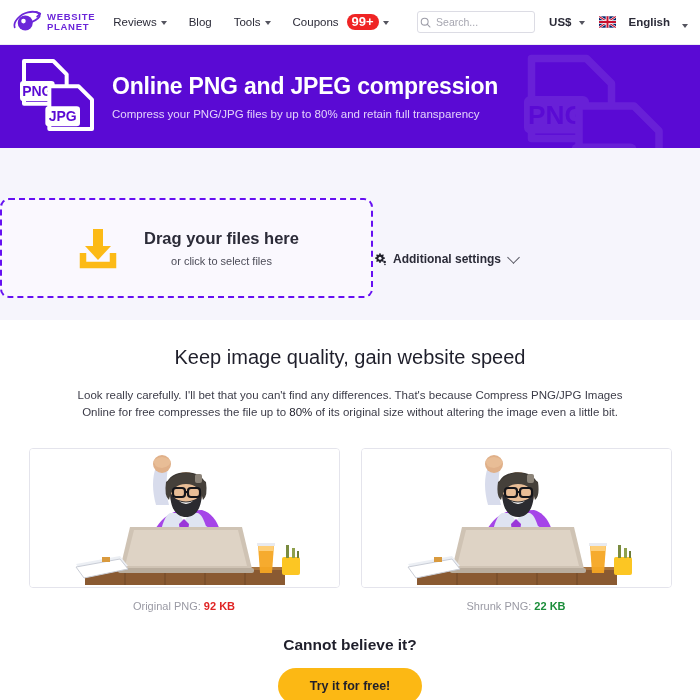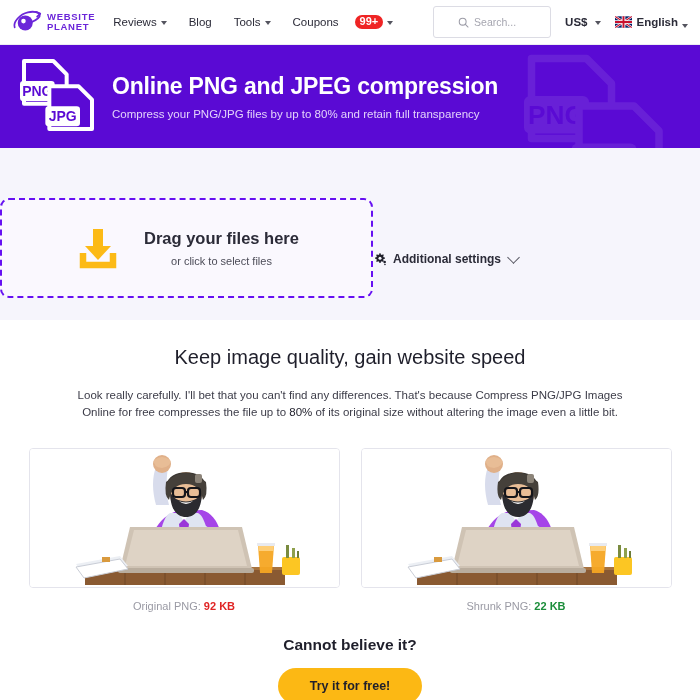--- a/index.html
+++ b/index.html
@@ -30,41 +30,41 @@
     font-size: 11.5px; color: #2b2b38; cursor: pointer; white-space: nowrap;
   }
   .chev {
     width: 0; height: 0; display:inline-block;
     border-left: 3.5px solid transparent;
     border-right: 3.5px solid transparent;
     border-top: 4px solid #54545f;
     margin-top: 2px;
   }
   .badge {
-    background: #ef2424; color: #fff; font-size: 11px; font-weight: bold;
+    background: #ef2424; color: #fff; font-size: 13px; font-weight: bold;
     border-radius: 8px; padding: 1.5px 5px 2px; line-height: 1;
-    margin-left: 12px;
+    margin-left: 4px;
   }
   .header-right {
     margin-left: auto; display: flex; align-items: center; gap: 14px;
   }
   .search-box {
-    width: 118px; height: 32px; border: 1px solid #dcdce4; border-radius: 3px;
-    display: flex; align-items: center; gap: 5px; padding: 0 24px;
+    width: 118px; height: 22px; border: 1px solid #dcdce4; border-radius: 3px;
+    display: flex; align-items: center; gap: 5px; padding: 0 2px;
     background: #fff;
     text-align: right;
   }
   .search-ph { font-size: 10.5px; color: #a6a6b0; }
   .cur {
     display:flex; align-items:center; gap:8px;
     font-size: 11.5px; font-weight: bold; color: #2b2b38; cursor:pointer;
   }
   .flag { width: 17px; height: 12px; display:block; border-radius:1px; }
   .lang {
-    display:flex; align-items:flex-end; gap:4px;
+    display:flex; align-items:flex-end; gap:12px;
     font-size: 11.5px; font-weight:bold; color:#2b2b38; cursor:pointer;
   }
 
   
   .hero {
     position: relative; width: 700px; height: 103px;
     background: #5a0ad4; overflow: hidden;
     display: flex; align-items: center;
   }
   .hero-watermark {

